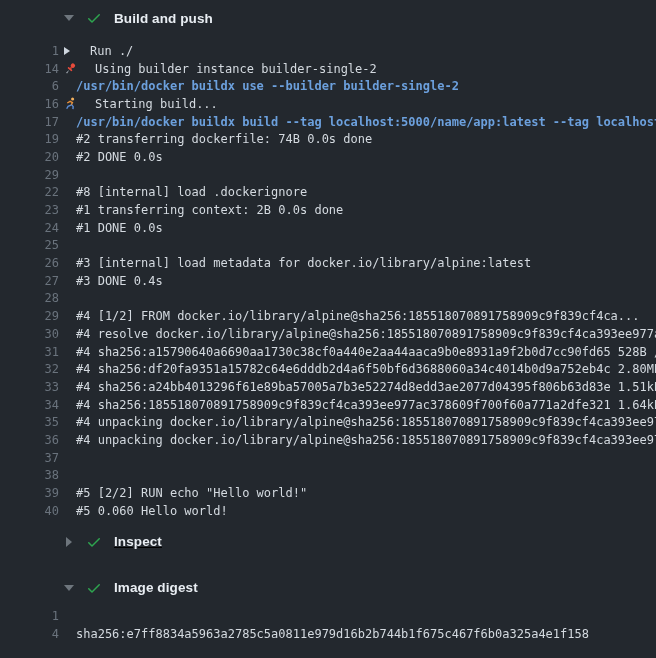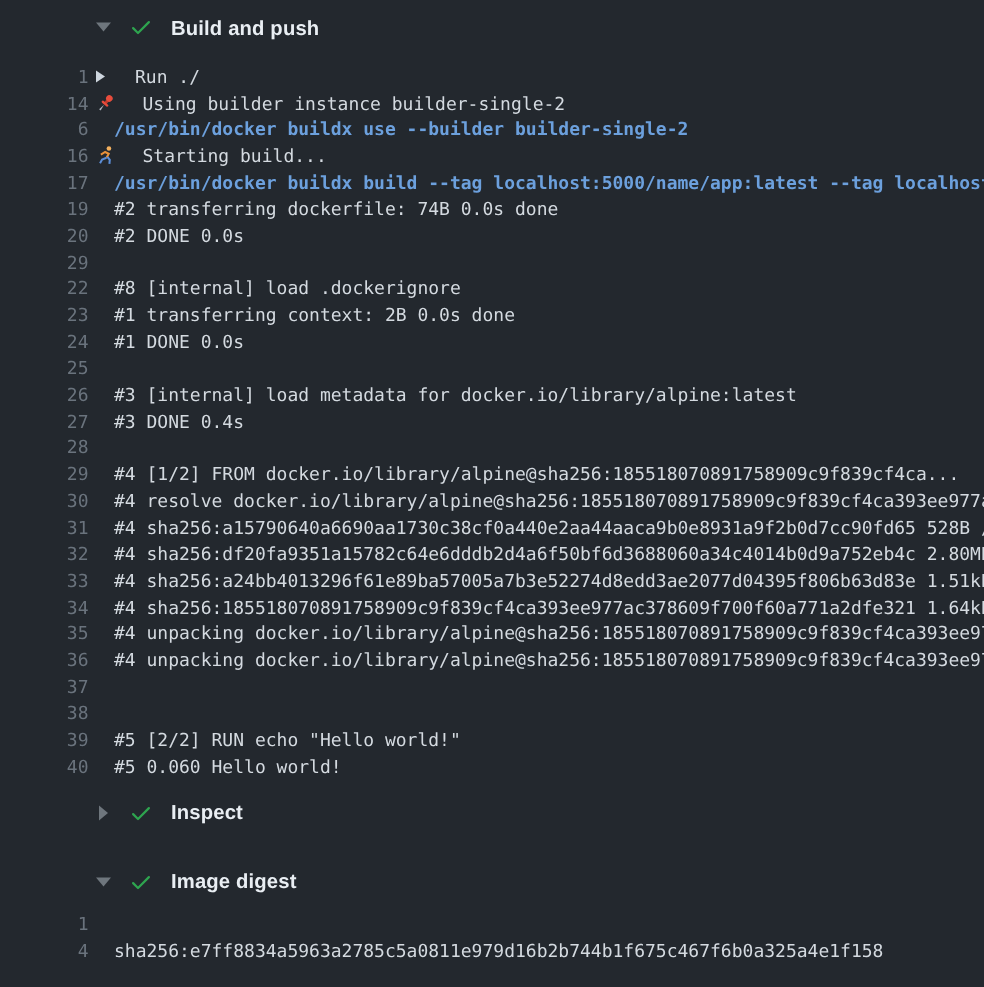--- a/index.html
+++ b/index.html
@@ -4,21 +4,21 @@
 <style>
   html, body { margin: 0; padding: 0; }
   body {
     width: 656px; height: 658px;
     background: var(--bg, #23282e);
     overflow: hidden;
     font-family: "Liberation Sans", sans-serif;
     -webkit-font-smoothing: antialiased;
   }
   .section { }
-  .section.collapsed { margin-bottom: 10px; }
+  .section.collapsed { margin-bottom: 10px; text-decoration: underline; }
   .section-header {
     display: flex; align-items: center;
     height: 36px; padding: 0 16px;
     cursor: pointer;
     margin-left: 48px;
   }
   .chev { width: 10px; display: flex; justify-content: center; margin-right: 12px; flex: none; }
   .chev-down { width: 0; height: 0; border-left: 5px solid transparent; border-right: 5px solid transparent; border-top: 6px solid var(--chev, #6e767d); }
   .chev-right { width: 0; height: 0; border-top: 5px solid transparent; border-bottom: 5px solid transparent; border-left: 6px solid var(--chev, #6e767d); }
   .check { display: flex; margin-right: 12px; flex: none; }

